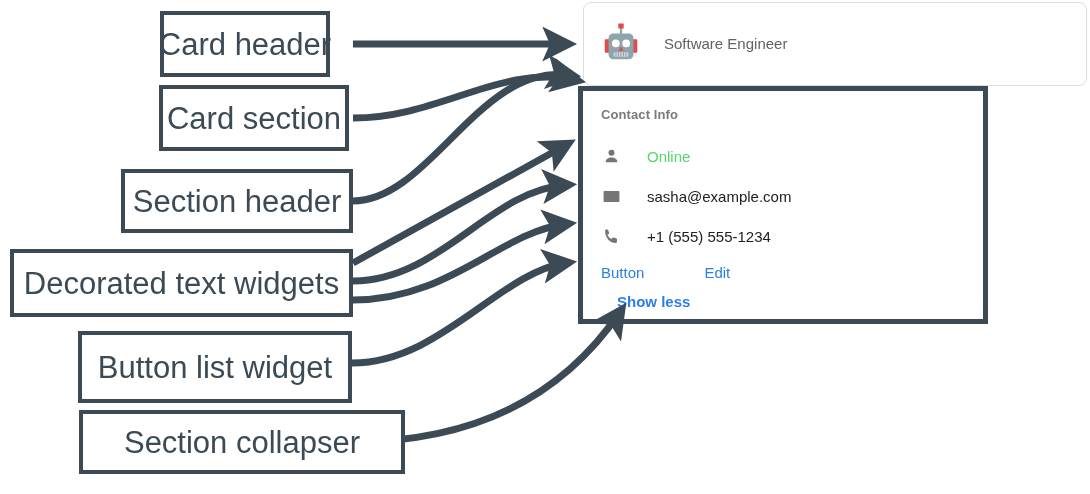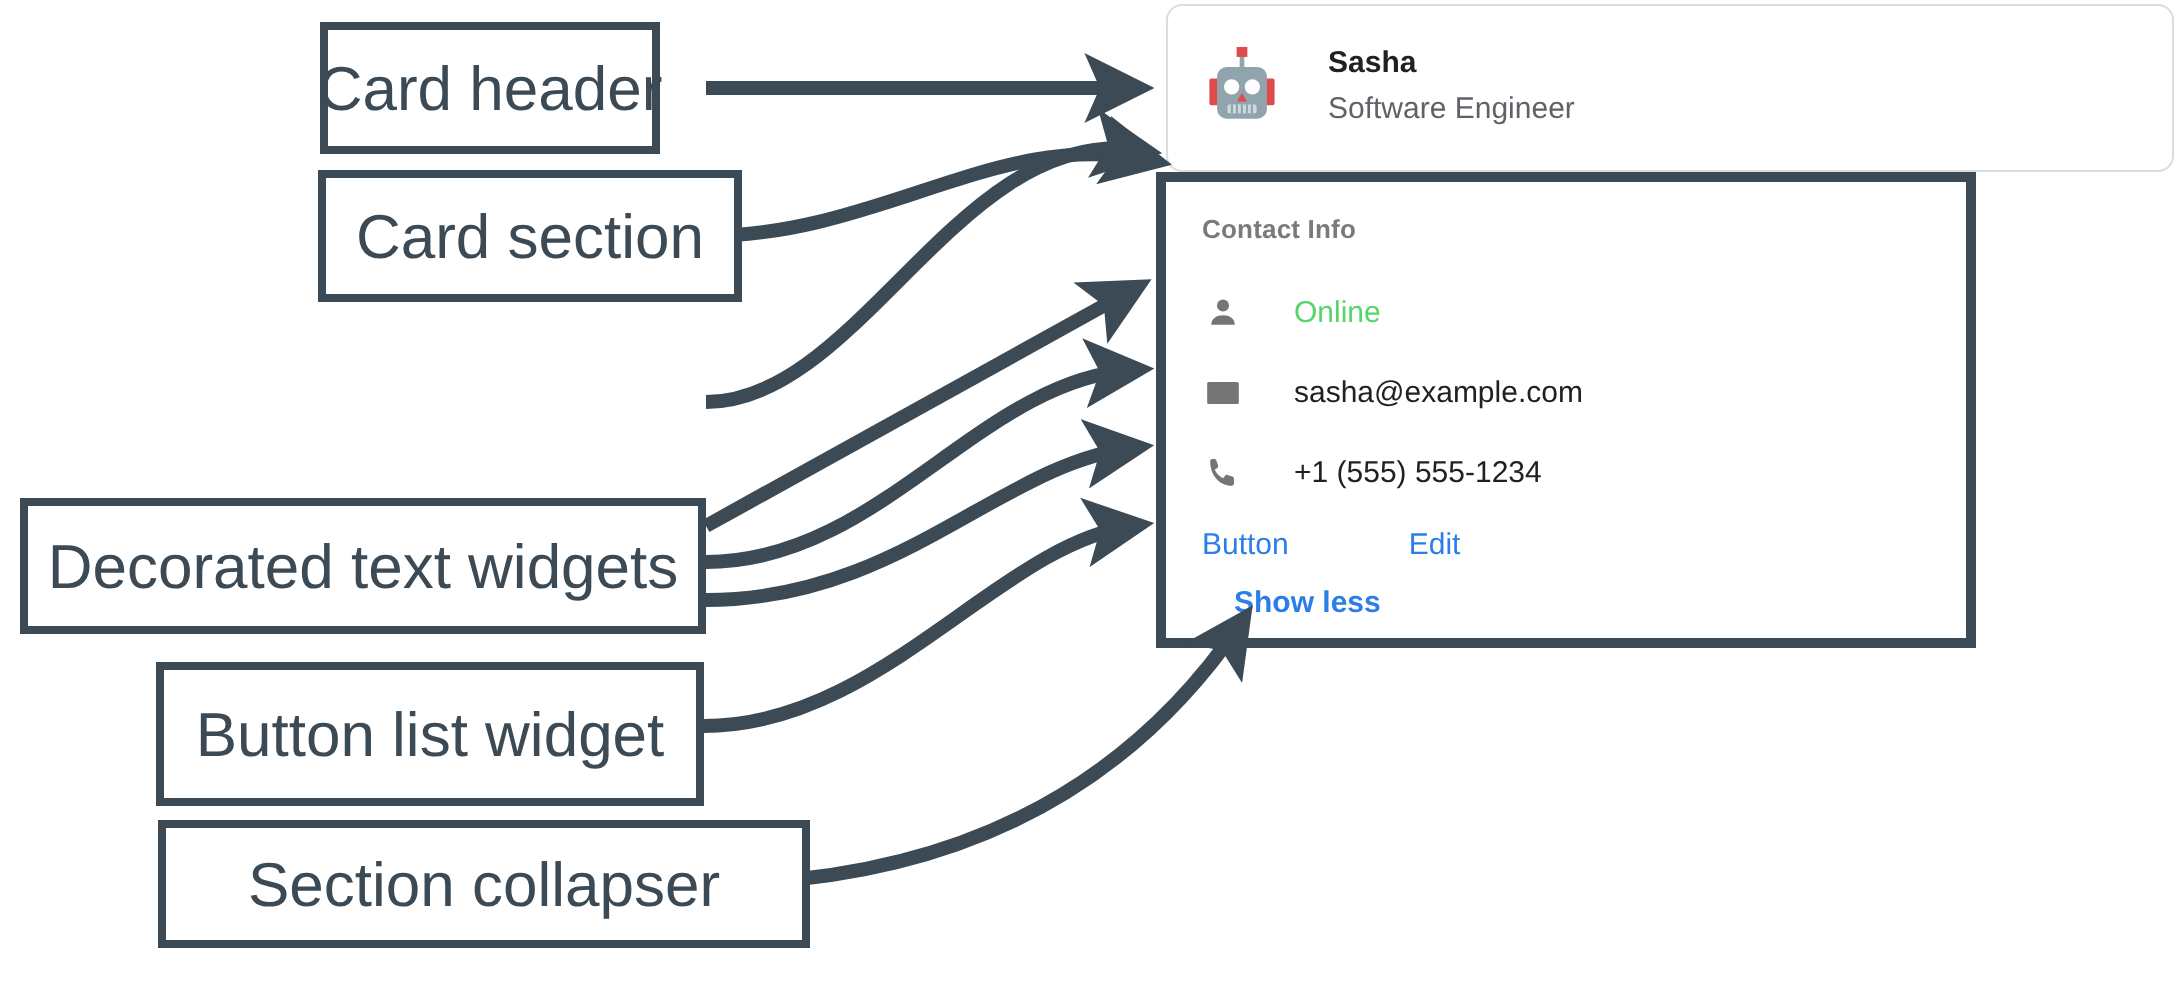--- a/index.html
+++ b/index.html
@@ -176,24 +176,27 @@
 
     <path d="M352,363 C440,363 500,272 566,263" fill="none" stroke="#3b4a54" stroke-width="7" marker-end="url(#ah)"></path>
 
     <path d="M352,442 C470,442 560,400 620,312" fill="none" stroke="#3b4a54" stroke-width="7" marker-end="url(#ah)"></path>
   </svg>
 
   <div class="label-box" style="left:160px; top:11px; width:170px; height:66px;">
     <span>Card header</span>
   </div>
 
-  <div class="label-box" style="left:159px; top:85px; width:212px; height:66px;">
+  <div class="label-box" style="left:159px; top:85px; width:190px; height:66px;">
     <span>Card section</span>
   </div>
 
+  <div class="label-box" style="left:121px; top:169px; width:232px; height:64px;">
+    <span>Section header</span>
+  </div>
 
   <div class="label-box" style="left:10px; top:249px; width:343px; height:68px;">
     <span>Decorated text widgets</span>
   </div>
 
   <div class="label-box" style="left:78px; top:331px; width:274px; height:72px;">
     <span>Button list widget</span>
   </div>
 
   <div class="label-box" style="left:79px; top:410px; width:326px; height:64px;">
@@ -217,21 +220,20 @@
       <path d="M24,26.6 l2.6,4.4 h-5.2 z" fill="#e04b4b"></path>
 
       <rect x="16.4" y="32.6" width="15.2" height="4.6" rx="1" fill="#cfd8dc"></rect>
       <rect x="18.2" y="32.6" width="1.1" height="4.6" fill="#90a4ae"></rect>
       <rect x="20.8" y="32.6" width="1.1" height="4.6" fill="#90a4ae"></rect>
       <rect x="23.4" y="32.6" width="1.1" height="4.6" fill="#90a4ae"></rect>
       <rect x="26.0" y="32.6" width="1.1" height="4.6" fill="#90a4ae"></rect>
       <rect x="28.6" y="32.6" width="1.1" height="4.6" fill="#90a4ae"></rect>
     </svg>
     <div class="header-text">
-      <div class="header-name">Sasha</div>
       <div class="header-sub">Software Engineer</div>
     </div>
   </div>
 
   <div id="card-section">
     <div class="section-inner">
 
       <div class="section-header">Contact Info</div>
 
       <div class="info-row">

